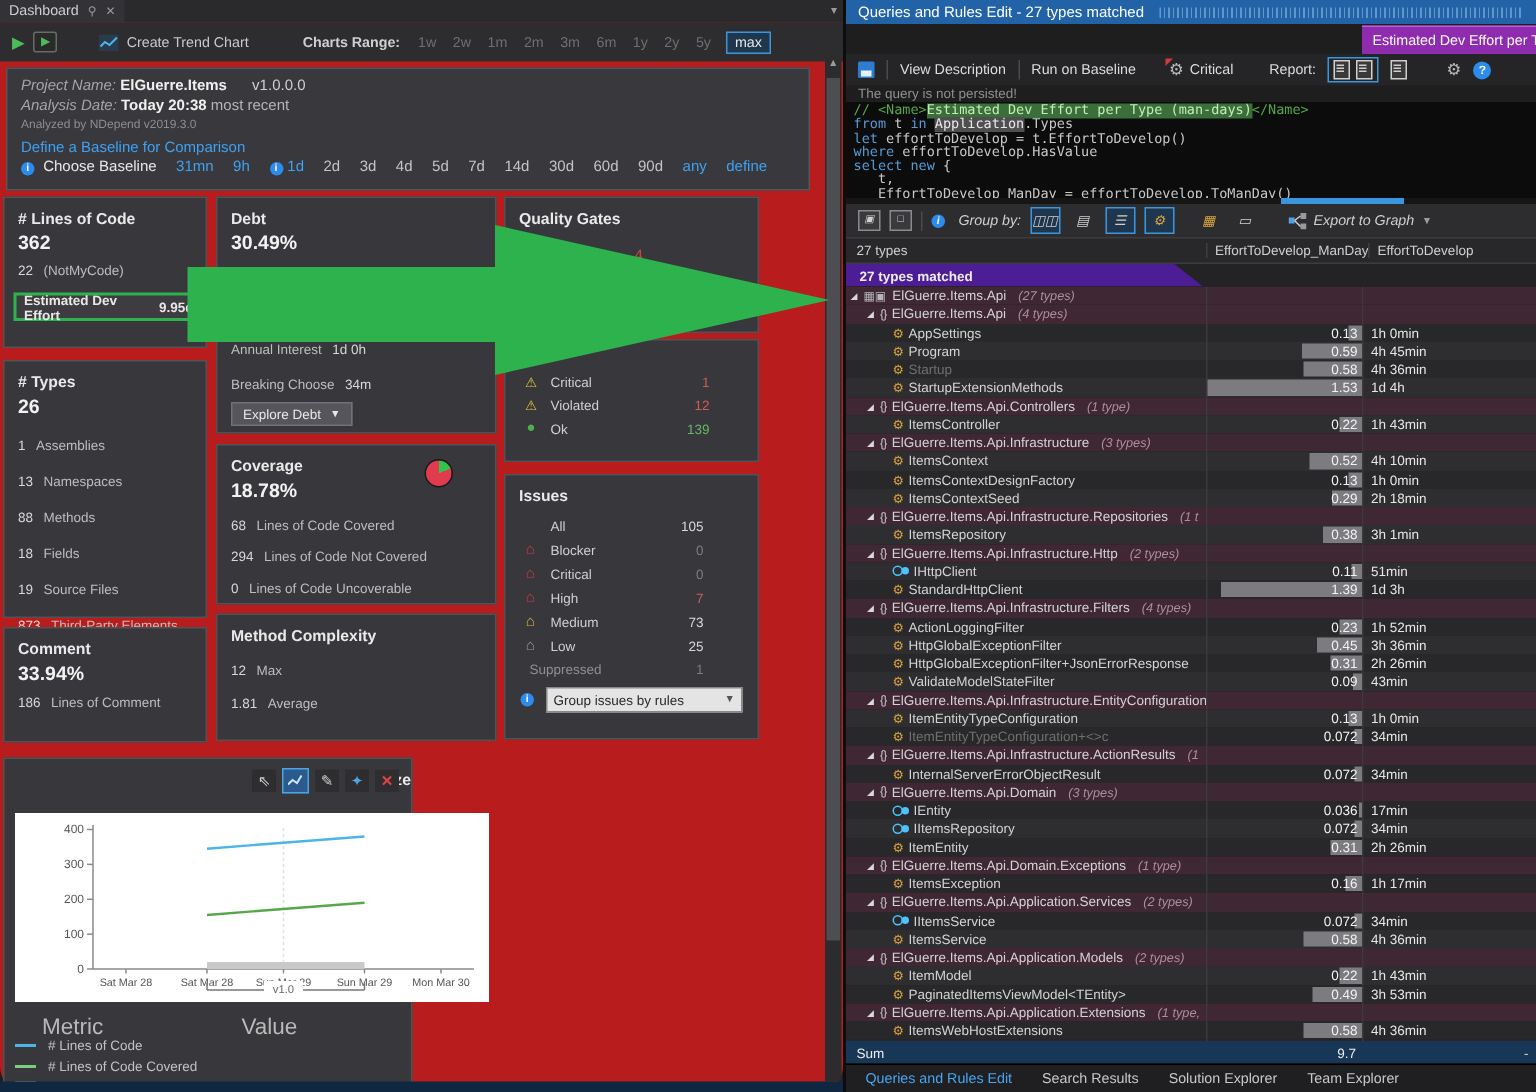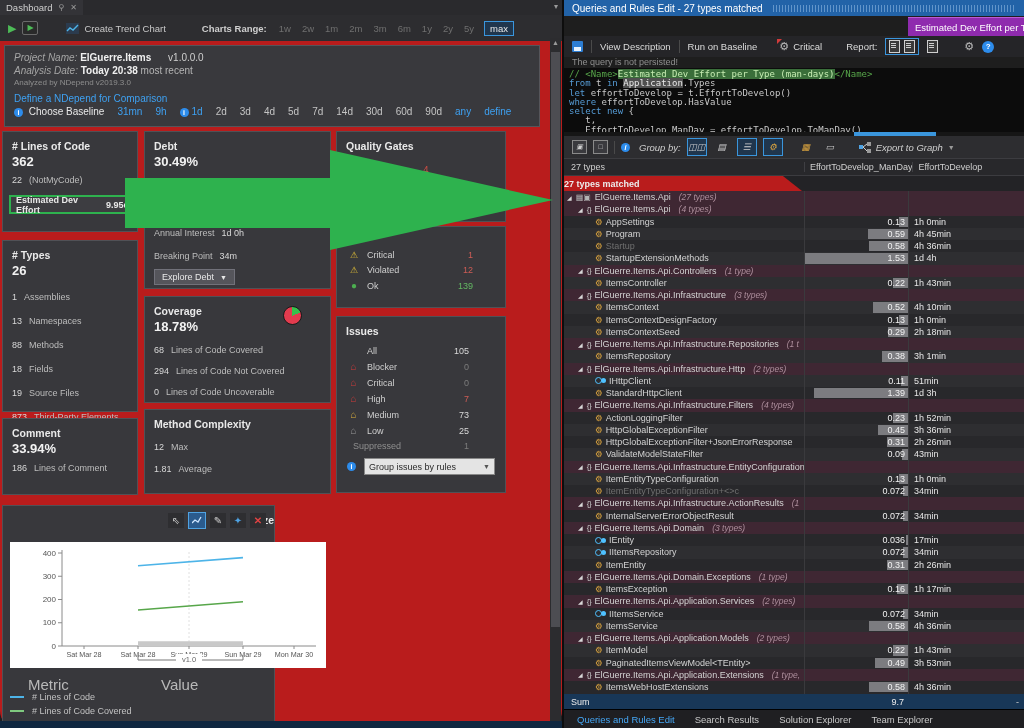--- a/index.html
+++ b/index.html
@@ -105,23 +105,23 @@
     font-size:7px;line-height:12px;text-align:center;}
   .tglbtn{width:18px;height:16px;display:flex;align-items:center;justify-content:center;font-size:9px;color:#cfcfcf;}
   .tglbtn.on{border:1px solid #3a96dd;background:#20364d;}
   .orange{color:#dba43f;}
   .export{display:flex;align-items:center;gap:5px;margin-left:14px;}
   .colhead{position:absolute;left:0;top:158px;width:100%;height:18px;background:#28282b;
     border-top:1px solid #3c3c40;border-bottom:1px solid #3c3c40;box-sizing:border-box;font-size:9px;color:#cfcfcf;display:flex;align-items:center;}
   .ch-tree{flex:0 0 240px;padding-left:7px;box-sizing:border-box;}
   .ch-c1{flex:0 0 104px;border-left:1px solid #3f3f43;padding-left:5px;box-sizing:border-box;}
   .ch-c2{flex:1;border-left:1px solid #3f3f43;padding-left:5px;box-sizing:border-box;}
-  .matched-tab{position:absolute;left:0;top:176px;height:15px;width:238px;background:#b91c1c;
+  .matched-tab{position:absolute;left:0;top:176px;height:15px;width:238px;background:#4c1d95;
     clip-path:polygon(0 0,92% 0,100% 100%,0 100%);color:#ececec;font-weight:bold;font-size:9px;
-    display:flex;align-items:center;padding-left:0;box-sizing:border-box;z-index:2;}
+    display:flex;align-items:center;padding-left:9px;box-sizing:border-box;z-index:2;}
   .matched-row-bg{position:absolute;left:0;top:176px;width:100%;height:15px;background:#232326;}
   #tree-rows{position:absolute;left:0;top:191px;width:100%;height:503px;overflow:hidden;
     display:flex;flex-direction:column;}
   .trow{display:flex;height:12.26px;flex:0 0 12.26px;font-size:9px;align-items:center;}
   .trow.filler{flex:1;}
   .t-tree{flex:0 0 240px;display:flex;align-items:center;overflow:hidden;white-space:nowrap;box-sizing:border-box;height:100%;}
   .t-md{flex:0 0 104px;border-left:1px solid #3a3a3d;position:relative;height:100%;box-sizing:border-box;}
   .t-eff{flex:1;border-left:1px solid #3a3a3d;padding-left:5px;color:#e6e6e6;height:100%;display:flex;align-items:center;box-sizing:border-box;}
   .bg-ns{background:#3f2733;} .bg-a{background:#28282b;} .bg-b{background:#2e2e31;}
   .expander{color:#d8d8d8;font-size:6px;margin-right:4px;}
@@ -193,21 +193,21 @@
         <span class="lab-it">Project Name:</span>
         <span class="bold-w">ElGuerre.Items</span>
         <span style="color:#cfcfcf;margin-left:14px;">v1.0.0.0</span>
       </div>
       <div class="pp-line" style="top:19px;">
         <span class="lab-it">Analysis Date:</span>
         <span class="bold-w">Today 20:38</span>
         <span style="color:#b5b5b5;">most recent</span>
       </div>
       <div class="pp-line dim-it" style="top:32px;">Analyzed by NDepend v2019.3.0</div>
-      <div class="pp-line blue-link" style="top:47px;">Define a NDepend for Comparison</div>
+      <div class="pp-line blue-link" style="top:47px;">Define a Baseline for Comparison</div>
       <div class="baseline-row">
         <span style="color:#e8e8e8;"><span class="info-dot">i</span>
           <span>Choose Baseline</span></span>
         <span id="baseline-opts" style="display:flex;gap:13px;">
             <span class="b-opt link">31mn</span>
             <span class="b-opt link">9h</span>
             <span class="b-opt link"><span class="info-dot">i</span>1d</span>
             <span class="b-opt">2d</span>
             <span class="b-opt">3d</span>
             <span class="b-opt">4d</span>
@@ -237,21 +237,21 @@
     </div>
 
     <div class="panel" style="left:144px;top:131px;width:187px;height:158px;">
       <div class="p-title">Debt</div>
       <div class="p-big">30.49%</div>
       <div class="kv" style="position:absolute;top:96px;">
         <span>Annual Interest</span>
         <span class="num">1d 0h</span>
       </div>
       <div class="kv" style="position:absolute;top:119px;">
-        <span>Breaking Point</span>
+        <span>Breaking Choose</span>
         <span class="num">34m</span>
       </div>
       <div style="position:absolute;left:9px;top:134px;">
         <span class="btn-gray">
           <span>Explore Debt</span>
           <span style="font-size:7px;">▼</span>
         </span>
       </div>
     </div>
 

